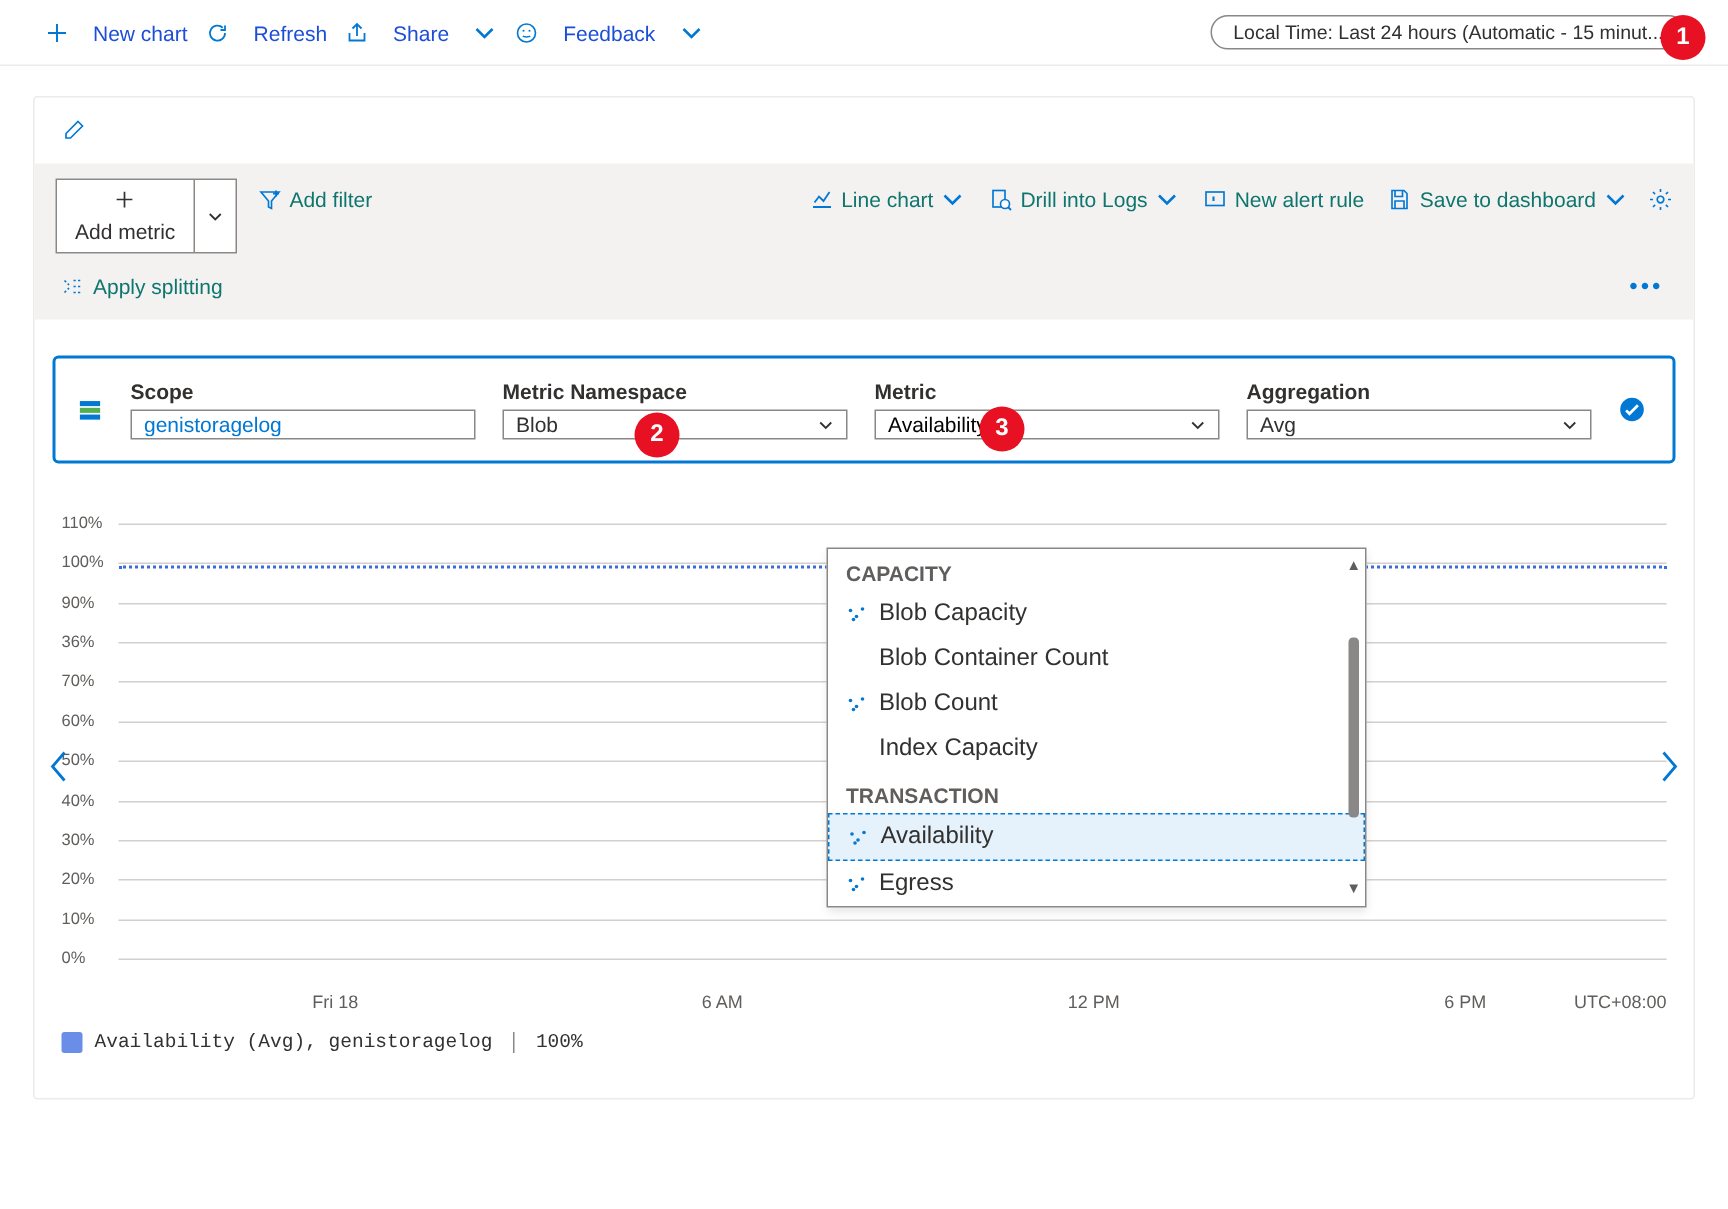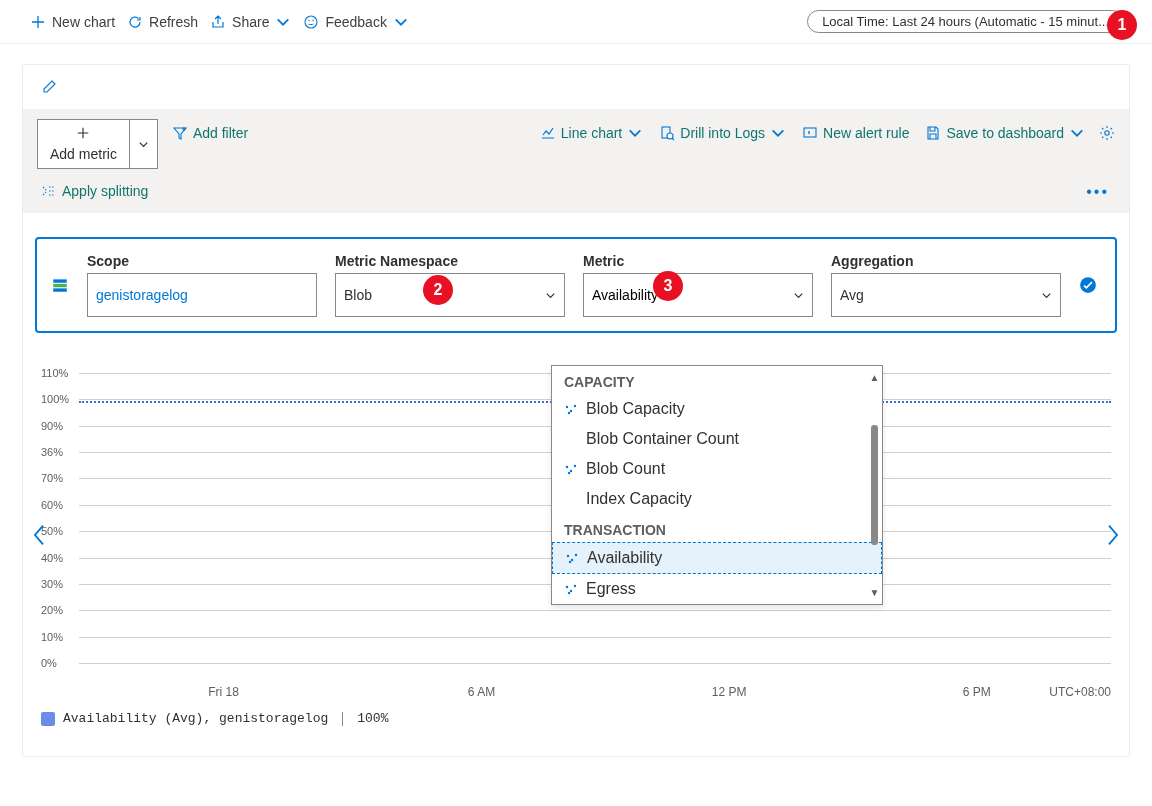--- a/index.html
+++ b/index.html
@@ -1,20 +1,20 @@
 <!DOCTYPE html>
 <html><head>
   <meta charset="utf-8">
   <style>
     * { box-sizing: border-box; margin: 0; padding: 0; }
     body { font-family: 'Segoe UI', Arial, sans-serif; font-size: 14px; color: #323130; background: #fff; width: 1152px; height: 806px; overflow: hidden; }
     
     
     .top-toolbar { display: flex; align-items: center; padding: 8px 28px; border-bottom: 1px solid #edebe9; gap: 8px; height: 44px; }
-    .tb-btn { display: flex; align-items: flex-start; gap: 6px; color: #404040; cursor: pointer; padding: 4px 2px; font-size: 14px; }
+    .tb-btn { display: flex; align-items: flex-start; gap: 16px; color: #1d4ed8; cursor: pointer; padding: 4px 2px; font-size: 14px; }
     .tb-btn svg { width: 16px; height: 16px; }
     .chev-down { width: 11px; height: 11px; }
     .time-picker { margin-left: auto; border: 1px solid #8a8886; border-radius: 14px; padding: 3px 14px; font-size: 13px; cursor: pointer; white-space: nowrap; overflow: hidden; text-overflow: ellipsis; max-width: 390px; }
     
     
     .callout { position: absolute; width: 30px; height: 30px; border-radius: 50%; background: #e81123; color: #fff; display: flex; align-items: center; justify-content: center; font-size: 16px; font-weight: 600; z-index: 100; }
 
     
     .card { margin: 20px 22px; border: 1px solid #edebe9; border-radius: 3px; padding-bottom: 30px; position: relative; }
     .card-title-row { padding: 14px 18px; display: flex; align-items: center; gap: 8px; font-size: 16px; }
@@ -29,28 +29,28 @@
     .action-btn svg { width: 16px; height: 16px; }
     .row2 { display: flex; align-items: center; gap: 16px; padding-left: 2px; }
     .spacer { flex: 1; }
     .more-dots { color:#0078d4; font-size: 16px; letter-spacing: 2px; padding: 6px; cursor: pointer; }
     
     
     .config-row { margin: 24px 12px 0 12px; border: 2px solid #0078d4; border-radius: 4px; padding: 14px 18px 14px 14px; display: flex; align-items: center; gap: 18px; position: relative; }
     .scope-icon { width: 18px; height: 18px; }
     .field { display: flex; flex-direction: column; gap: 4px; flex: 1; min-width: 0; }
     .field label { font-weight: 600; font-size: 14px; }
-    .field .control { border: 1px solid #8a8886; padding: 4px 8px; display: flex; align-items: center; height: 44px; justify-content: space-between; background: #fff; cursor: pointer; font-size: 14px; }
+    .field .control { border: 1px solid #8a8886; padding: 4px 8px; display: flex; align-items: center; height: 20px; justify-content: space-between; background: #fff; cursor: pointer; font-size: 14px; }
     .control.scope { color: #0078d4; }
     .control.input { color: #000; }
     .control .val { white-space: nowrap; overflow: hidden; text-overflow: ellipsis; }
     .check-icon { width: 18px; height: 18px; color: #0078d4; }
 
     
-    .dropdown-panel { position: absolute; left: 528px; top: 300px; width: 332px; border: 1px solid #8a8886; background: #fff; z-index: 50; box-shadow: 0 3px 6px rgba(0,0,0,0.1); }
+    .dropdown-panel { position: absolute; left: 528px; top: 300px; width: 360px; border: 1px solid #8a8886; background: #fff; z-index: 50; box-shadow: 0 3px 6px rgba(0,0,0,0.1); }
     .dropdown-inner { max-height: 248px; overflow: hidden; position: relative; }
     .dd-group { padding: 8px 12px 4px 12px; font-weight: 600; color: #605e5c; font-size: 14px; }
     .dd-item { display: flex; align-items: center; gap: 8px; padding: 6px 12px; cursor: pointer; font-size: 16px; }
     .dd-item.no-icon { padding-left: 34px; }
     .dd-item.selected { border: 1px dashed #0078d4; background: #e5f1fb; }
     .dd-item .dots-icon { color: #0078d4; width: 14px; }
     .dd-scroll { position: absolute; right: 2px; top: 6px; bottom: 6px; width: 11px; display: flex; flex-direction: column; align-items: center; justify-content: space-between; }
     .dd-scroll .arrow { color: #605e5c; font-size: 10px; }
     .dd-scroll .thumb { flex: 0 0 120px; width: 7px; background: #8a8886; border-radius: 3px; }
 

